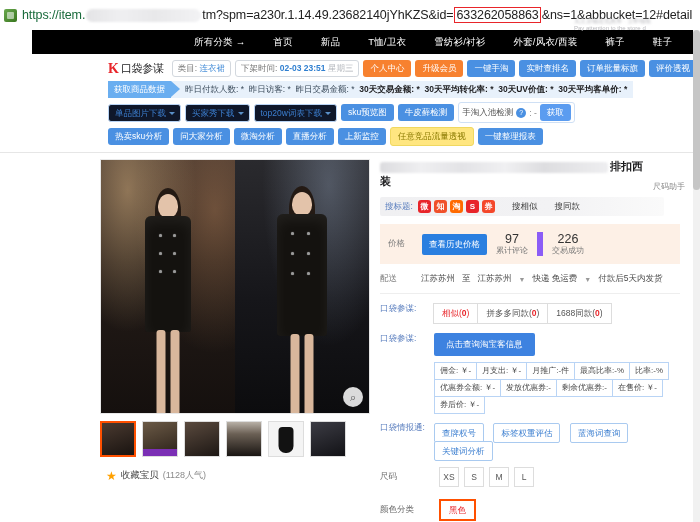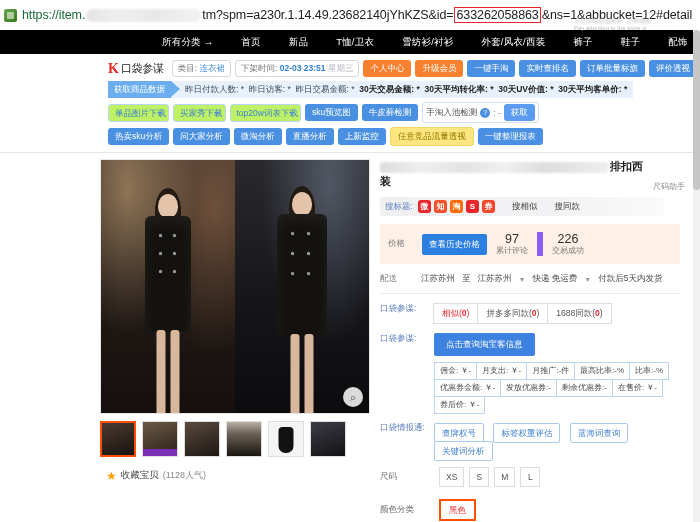--- a/index.html
+++ b/index.html
@@ -46,21 +46,21 @@
   .store-note {
     position: absolute; right: 6px; top: 18px;
     text-align: left; font-size: 6px; color: #b9b9bd;
     line-height: 7px; width: 120px;
   }
   .store-note .l1 { filter: blur(0.8px); }
 
   
   .nav {
     background: #000; height: 24px; display: flex; align-items: center;
-    padding-left: 148px; gap: 0;
+    padding-left: 148px; gap: 0; margin-left: 32px;
   }
   .nav-item {
     color: #fff; font-size: 9.5px; white-space: nowrap;
     padding: 0 14px; letter-spacing: .2px;
   }
 
   
   .toolbar { background: #fff; padding: 4px 0 0 0; }
   .tb-row { display: flex; align-items: center; gap: 4px; padding: 2px 0 2px 108px; }
 
@@ -84,22 +84,22 @@
   .btn {
     border-radius: 3px; font-size: 8.5px; padding: 3px 7px; color: #fff;
     white-space: nowrap; line-height: 11px; border: none; cursor: pointer;
   }
   .btn-orange { background: #f7812f; }
   .btn-blue   { background: #4a90e2; }
   .btn-lblue  { background: #5b9cf0; }
   .btn-yellow { background: #ffe680; color: #8a7a00; border: 1px solid #f0d860; }
 
   .sel {
-    border: 1px solid #b9d4f5; border-radius: 3px; background: #bef264;
-    font-size: 8.5px; color: #3c7fd0; padding: 2px 2px 2px 6px;
+    border: 1px solid #b9d4f5; border-radius: 3px; background: #0f172a;
+    font-size: 8.5px; color: #3c7fd0; padding: 2px 14px 2px 6px;
     white-space: nowrap; position: relative; line-height: 12px;
   }
   .sel::after {
     content: ""; position: absolute; right: 5px; top: 7px;
     border-left: 3px solid transparent; border-right: 3px solid transparent;
     border-top: 3.5px solid #5a90c8;
   }
 
   .ribbon { display: flex; align-items: center; margin: 2px 0 2px 108px; }
   .ribbon-tag {
@@ -290,21 +290,21 @@
     border: 1px solid #a9caf0; color: #3c7fd0; background: #fff; font-size: 8.5px;
     padding: 4px 7px; border-radius: 2px; line-height: 11px; white-space: nowrap;
     margin-right: 5px;
   }
   .size-helper { font-size: 8px; color: #8a8a8a; position: absolute; right: 5px; top: 22px; }
 
   .size-row { display: flex; align-items: center; gap: 5px; margin-top: 9px; }
   .size-lbl { font-size: 8.5px; color: #6a6a6a; width: 54px; flex: 0 0 54px; }
   .size-box {
     border: 1px solid #ddd; font-size: 8.5px; color: #555; background: #fff;
-    padding: 3px 6px; line-height: 12px; min-width: 20px; text-align: center;
+    padding: 3px 0; line-height: 12px; min-width: 20px; text-align: center;
   }
 
   .color-row { display: flex; align-items: center; gap: 5px; margin-top: 12px; }
   .color-lbl { font-size: 8.5px; color: #6a6a6a; width: 54px; flex: 0 0 54px; }
   .color-chip {
     border: 2px solid #ff5000; color: #e8252a; font-size: 8.5px;
     padding: 3px 8px; line-height: 12px; background: #fff;
   }
 
   .scrollbar {

